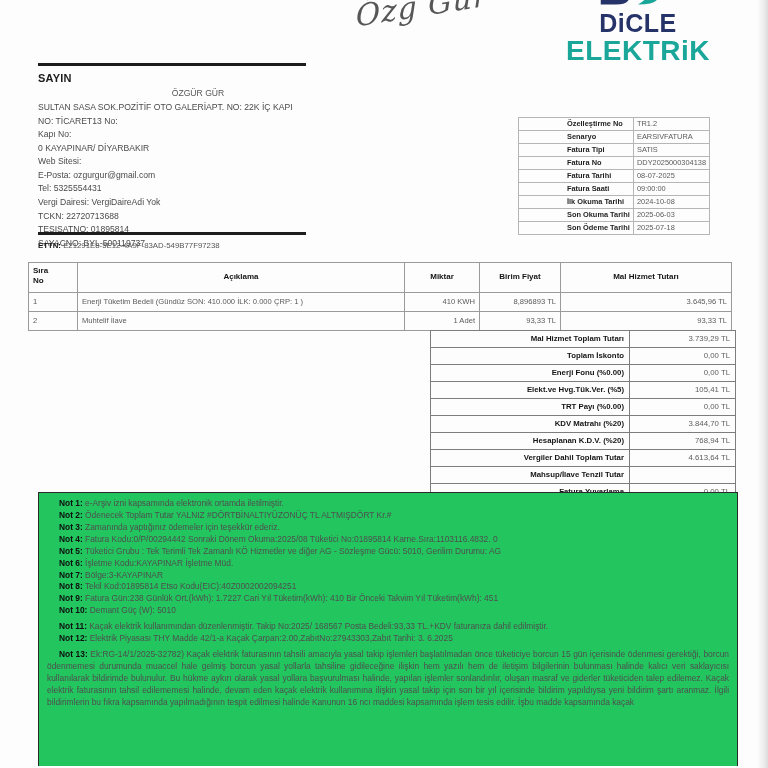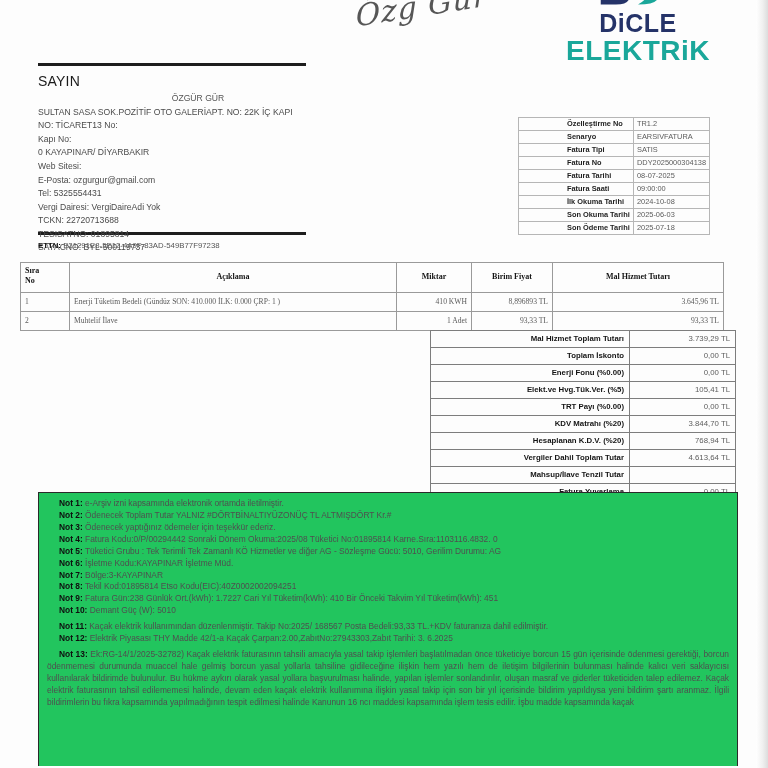--- a/index.html
+++ b/index.html
@@ -97,23 +97,23 @@
   .customer {
     position: absolute;
     left: 38px;
     top: 70px;
     width: 320px;
     font-size: 8.6px;
     line-height: 1.58;
     color: #4a4a4a;
   }
   .customer .heading {
-    font-weight: normal;
+    font-weight: bold;
     color: #1b1b1b;
-    font-size: 14px;
+    font-size: 11px;
     letter-spacing: .2px;
   }
   .customer .name { color: #555; text-align: center; }
   .customer div { white-space: nowrap; }
 
   
   .meta-table {
     position: absolute;
     left: 518px;
     top: 117px;
@@ -144,27 +144,26 @@
     top: 241px;
     font-size: 7.8px;
     color: #555;
     white-space: nowrap;
   }
   .ettn b { color: #151515; }
 
   
   .items {
     position: absolute;
-    left: 20px;
+    left: 28px;
     top: 262px;
     width: 704px;
     border-collapse: collapse;
     table-layout: fixed;
     font-size: 7.6px;
-    font-family: Liberation Serif, serif;
   }
   .items th, .items td {
     border: 1px solid #9a9a9a;
     padding: 2px 4px;
     line-height: 1.3;
   }
   .items thead th {
     font-weight: bold;
     color: #141414;
     text-align: center;
@@ -410,21 +409,21 @@
   </table>
 
   <div class="notes">
     <p class="note">
       <b>Not 1:</b><span> e-Arşiv izni kapsamında elektronik ortamda iletilmiştir.</span>
     </p>
     <p class="note">
       <b>Not 2:</b><span> Ödenecek Toplam Tutar YALNIZ #DÖRTBİNALTIYÜZONÜÇ TL ALTMIŞDÖRT Kr.#</span>
     </p>
     <p class="note">
-      <b>Not 3:</b><span> Ödenecek yaptığınız ödemeler için teşekkür ederiz.</span>
+      <b>Not 3:</b><span> Zamanında yaptığınız ödemeler için teşekkür ederiz.</span>
     </p>
     <p class="note">
       <b>Not 4:</b><span> Fatura Kodu:0/P/00294442 Sonraki Dönem Okuma:2025/08 Tüketici No:01895814 Karne.Sıra:1103116.4832. 0</span>
     </p>
     <p class="note">
       <b>Not 5:</b><span> Tüketici Grubu : Tek Terimli Tek Zamanlı KÖ Hizmetler ve diğer AG - Sözleşme Gücü: 5010, Gerilim Durumu: AG</span>
     </p>
     <p class="note">
       <b>Not 6:</b><span> İşletme Kodu:KAYAPINAR İşletme Müd.</span>
     </p>

